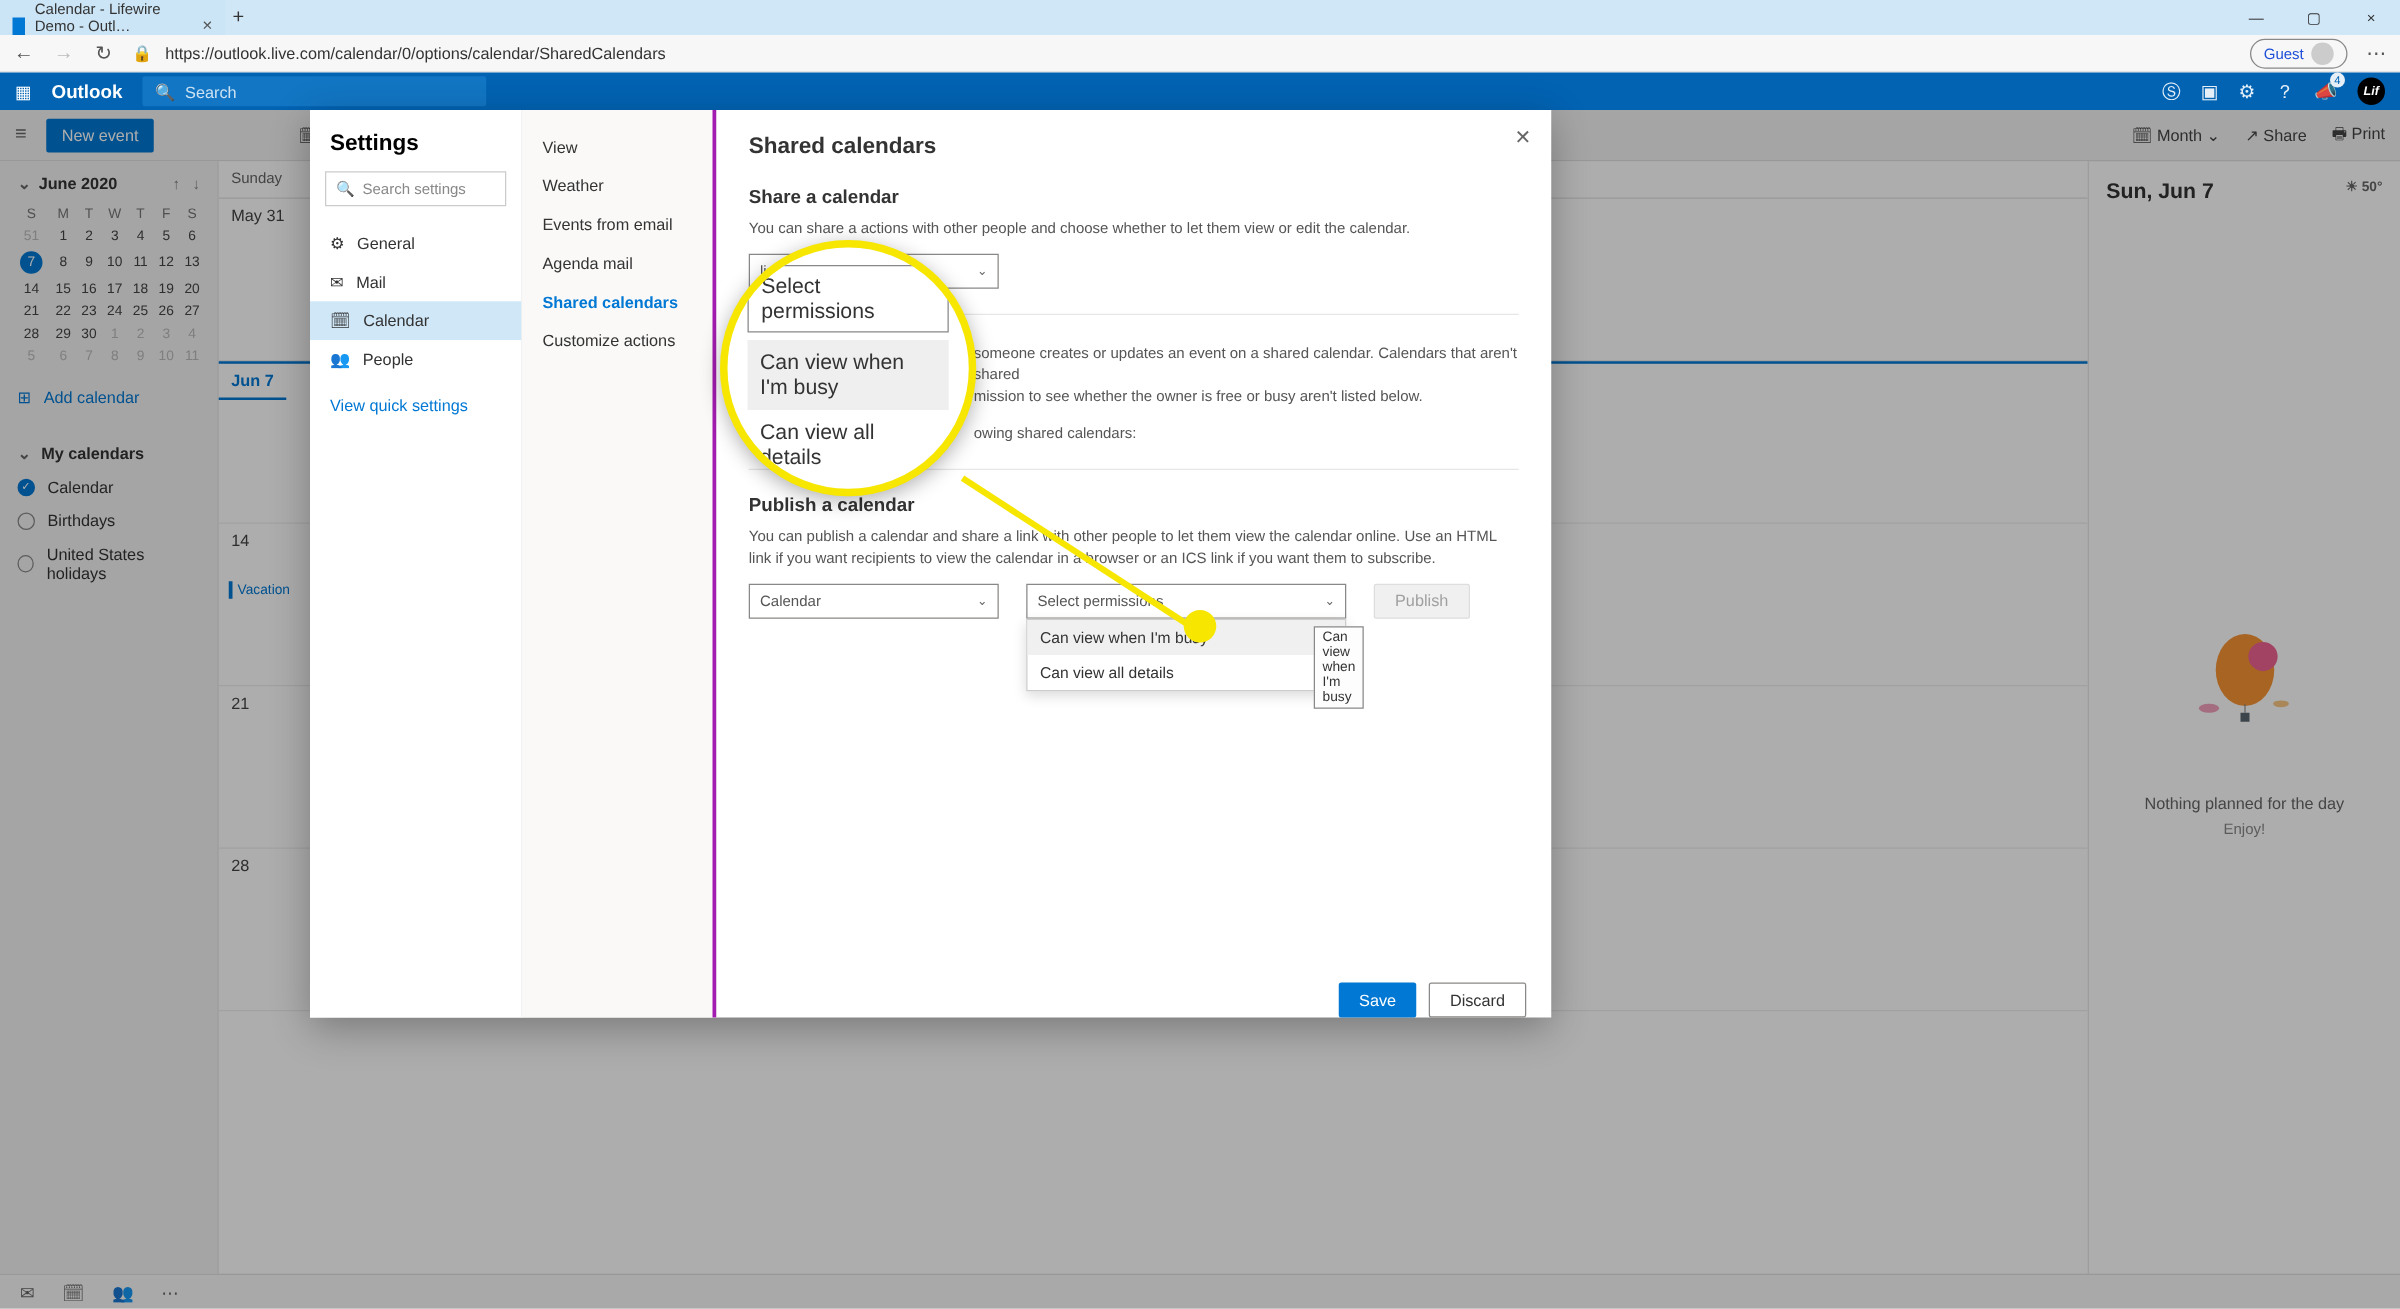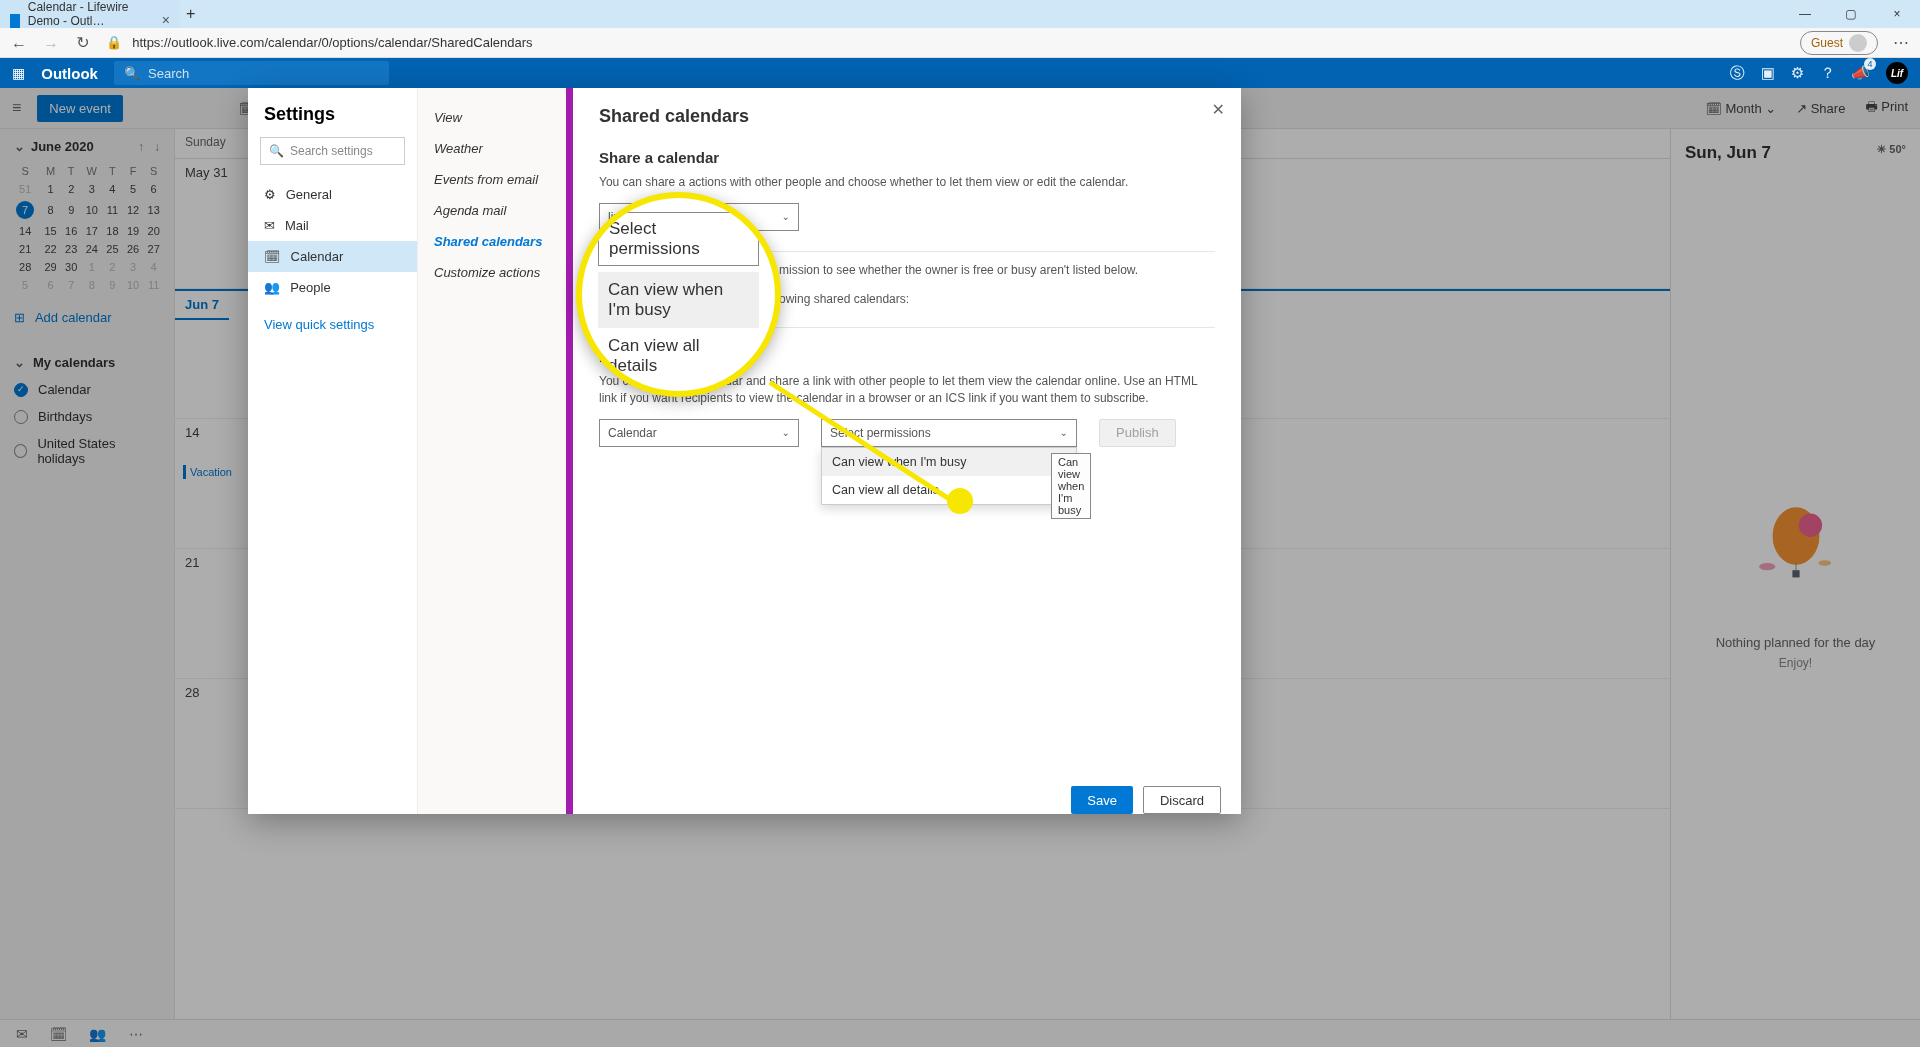--- a/index.html
+++ b/index.html
@@ -13,21 +13,21 @@
 .newtab { margin-left: 6px; color: #333; font-size: 16px; }
 .win-controls { position: absolute; right: 0; top: 0; display: flex; }
 .win-controls div { width: 46px; height: 28px; display: flex; align-items: center; justify-content: center; color: #333; font-size: 12px; }
 
 
 .addrbar { height: 30px; background: #f7f7f7; display: flex; align-items: center; padding: 0 10px; gap: 14px; border-bottom: 1px solid #ddd; }
 .addrbar .navbtn { width: 18px; color: #555; font-size: 16px; text-align: center; }
 .addrbar .disabled { color: #bbb; }
 .addrbar .url { flex: 1; font-size: 13px; color: #333; display: flex; align-items: center; gap: 10px; }
 .addrbar .lock { color: #666; }
-.guest-btn { border: 1px solid #888; border-radius: 14px; padding: 2px 10px; font-size: 12px; display: flex; align-items: center; gap: 6px; color: #a16207; }
+.guest-btn { border: 1px solid #888; border-radius: 14px; padding: 2px 10px; font-size: 12px; display: flex; align-items: center; gap: 6px; color: #1d4ed8; }
 .guest-btn .avatar { width: 18px; height: 18px; border-radius: 50%; background: #ccc; }
 
 
 .suiteheader { height: 30px; background: #0263b3; display: flex; align-items: center; padding: 0 12px; color: #fff; gap: 16px; font-size: 15px; }
 .suiteheader .apps { font-size: 14px; }
 .suiteheader .brand { font-weight: 600; }
 .suiteheader .search { width: 275px; height: 24px; background: #1276c4; border-radius: 2px; display: flex; align-items: center; padding: 0 10px; gap: 8px; color: #cde3f3; font-size: 13px; }
 .suiteheader .spacer { flex: 1; }
 .suiteheader .icon { font-size: 15px; opacity: .9; position: relative; }
 .suiteheader .badge { position: absolute; top: -6px; right: -6px; background: #fff; color: #0263b3; font-size: 9px; border-radius: 50%; width: 12px; height: 12px; display: flex; align-items: center; justify-content: center; }
@@ -83,21 +83,21 @@
 .dim { position: absolute; top: 88px; left: 0; right: 0; bottom: 0; background: rgba(0,0,0,0.32); }
 
 
 .modal { position: absolute; top: 88px; left: 248px; width: 993px; height: 726px; background: #fff; display: flex; box-shadow: 0 8px 30px rgba(0,0,0,.3); }
 .settings-col1 { width: 170px; background: #fff; border-right: 1px solid #eee; padding: 16px 0; }
 .settings-col1 h2 { font-size: 18px; font-weight: 600; padding: 0 16px 12px; }
 .settings-col1 .searchbox { margin: 0 12px 14px; border: 1px solid #ccc; height: 28px; display: flex; align-items: center; padding: 0 8px; font-size: 12px; color: #888; gap: 6px; }
 .settings-col1 .cat { display: flex; align-items: center; gap: 10px; padding: 8px 16px; font-size: 13px; color: #333; }
 .settings-col1 .cat.sel { background: #d0e7f8; }
 .settings-col1 .quick { padding: 14px 16px; color: #0078d4; font-size: 13px; }
-.settings-col2 { width: 155px; background: #faf9f8; padding: 14px 0; border-right: 7px solid #a21caf; font-style: italic; }
+.settings-col2 { width: 155px; background: #faf9f8; padding: 14px 0; border-right: 3px solid #a21caf; }
 .settings-col2 .item { padding: 8px 16px; font-size: 13px; color: #333; }
 .settings-col2 .item.sel { color: #0078d4; font-weight: 600; }
 .settings-detail { flex: 1; padding: 18px 26px; position: relative; font-size: 13px; color: #333; }
 .settings-detail h3 { font-size: 18px; font-weight: 600; margin-bottom: 22px; }
 .settings-detail .closex { position: absolute; top: 12px; right: 16px; color: #666; font-size: 16px; }
 .section-title { font-weight: 600; font-size: 15px; margin-top: 10px; margin-bottom: 8px; }
 .section-desc { font-size: 12px; color: #555; margin-bottom: 12px; line-height: 1.4; }
 .dd { border: 1px solid #8a8886; height: 28px; display: flex; align-items: center; justify-content: space-between; padding: 0 8px; font-size: 12px; color: #555; background: #fff; }
 .dd .chev { color: #666; font-size: 10px; }
 .btn { height: 28px; padding: 0 16px; display: inline-flex; align-items: center; font-size: 13px; border-radius: 2px; }
@@ -379,20 +379,21 @@
 
     <div class="section-title">Share a calendar</div>
     <div class="section-desc">You can share a actions with other people and choose whether to let them view or edit the calendar.</div>
     <div class="dd" style="width:200px">
       <span>link if you w</span>
         <span class="chev">⌄</span>
     </div>
 
     <div class="hr"></div>
 
+    <div class="section-desc" style="margin-top:22px;padding-left:180px">someone creates or updates an event on a shared calendar. Calendars that aren't shared</div>
     <div class="section-desc" style="padding-left:180px;margin-top:-10px">mission to see whether the owner is free or busy aren't listed below.</div>
     <div class="section-desc" style="padding-left:180px">owing shared calendars:</div>
 
     <div class="hr"></div>
 
     <div class="section-title">Publish a calendar</div>
     <div class="section-desc">You can publish a calendar and share a link with other people to let them view the calendar online. Use an HTML link if you want recipients to view the calendar in a browser or an ICS link if you want them to subscribe.</div>
     <div style="display:flex;gap:22px;align-items:flex-start;position:relative">
       <div class="dd" style="width:200px">
         <span>Calendar</span>

